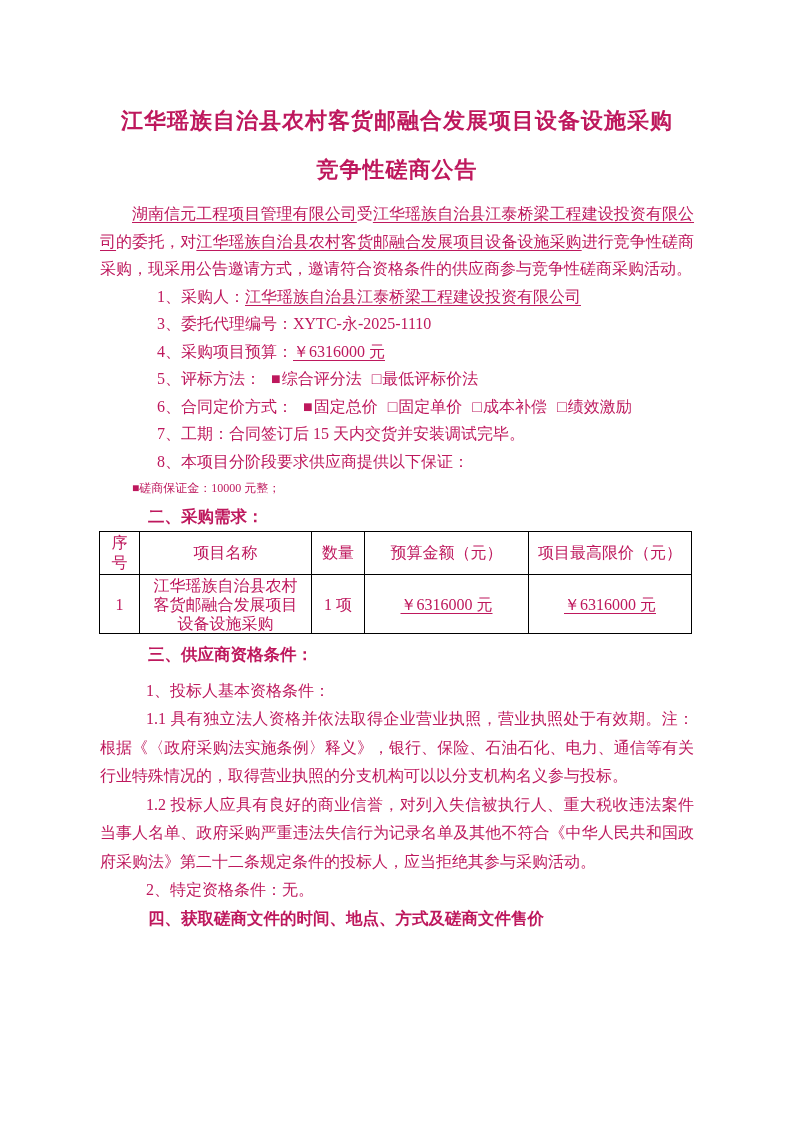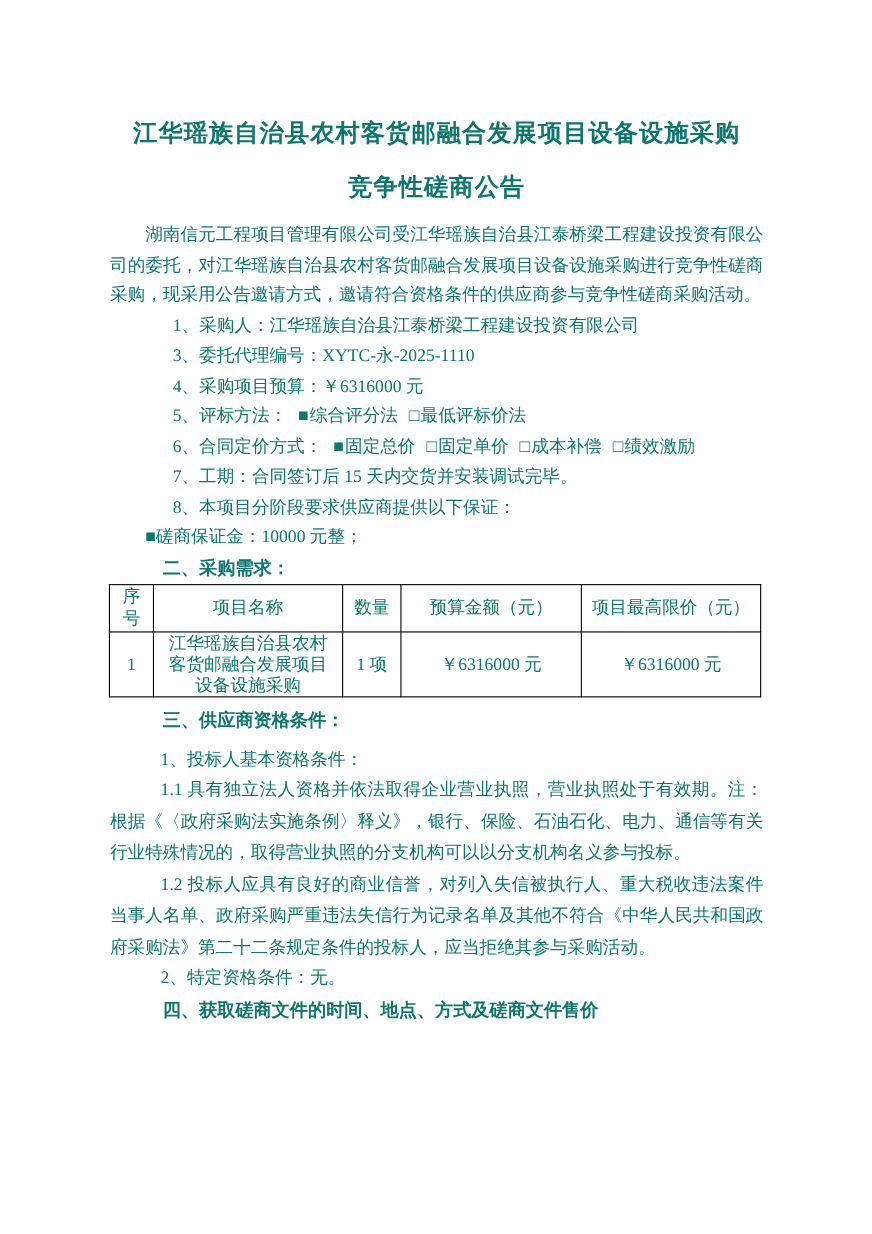--- a/index.html
+++ b/index.html
@@ -2,21 +2,21 @@
 <html><head>
 <meta charset="utf-8">
 <style>
   html, body { margin: 0; padding: 0; background: #ffffff; }
   .page {
     position: relative;
     width: 793px;
     height: 996px;
     margin: 0 auto;
     background: #ffffff;
-    color: #0f766e;
+    color: #be185d;
     font-family: "Liberation Serif", "DejaVu Serif", serif;
     overflow: hidden;
   }
   .content { padding: 100px 99px 0 100px; }
 
   .doc-title {
     margin: 7px 0 0 0;
     font-size: 22px;
     line-height: 28px;
     font-weight: bold;
@@ -40,28 +40,28 @@
     font-weight: bold;
     text-indent: 48px;
   }
 
   .s1-item {
     font-size: 16px;
     line-height: 27.5px;
     text-indent: 57px;
   }
   .bullet-line {
-    font-size: 16px;
+    font-size: 12px;
     line-height: 27.5px;
     text-indent: 32px;
   }
   .opt { margin-left: 10px; white-space: nowrap; }
   .opt .box { margin-right: 1px; }
 
-  .u { text-underline-offset: 3px; }
+  .u { text-decoration: underline; text-underline-offset: 3px; }
 
   table.req-table {
     border-collapse: collapse;
     table-layout: fixed;
     width: 592px;
     margin: 1px 0 0 -1px;
   }
   table.req-table th, table.req-table td {
     border: 1.5px solid #000000;
     text-align: center;

